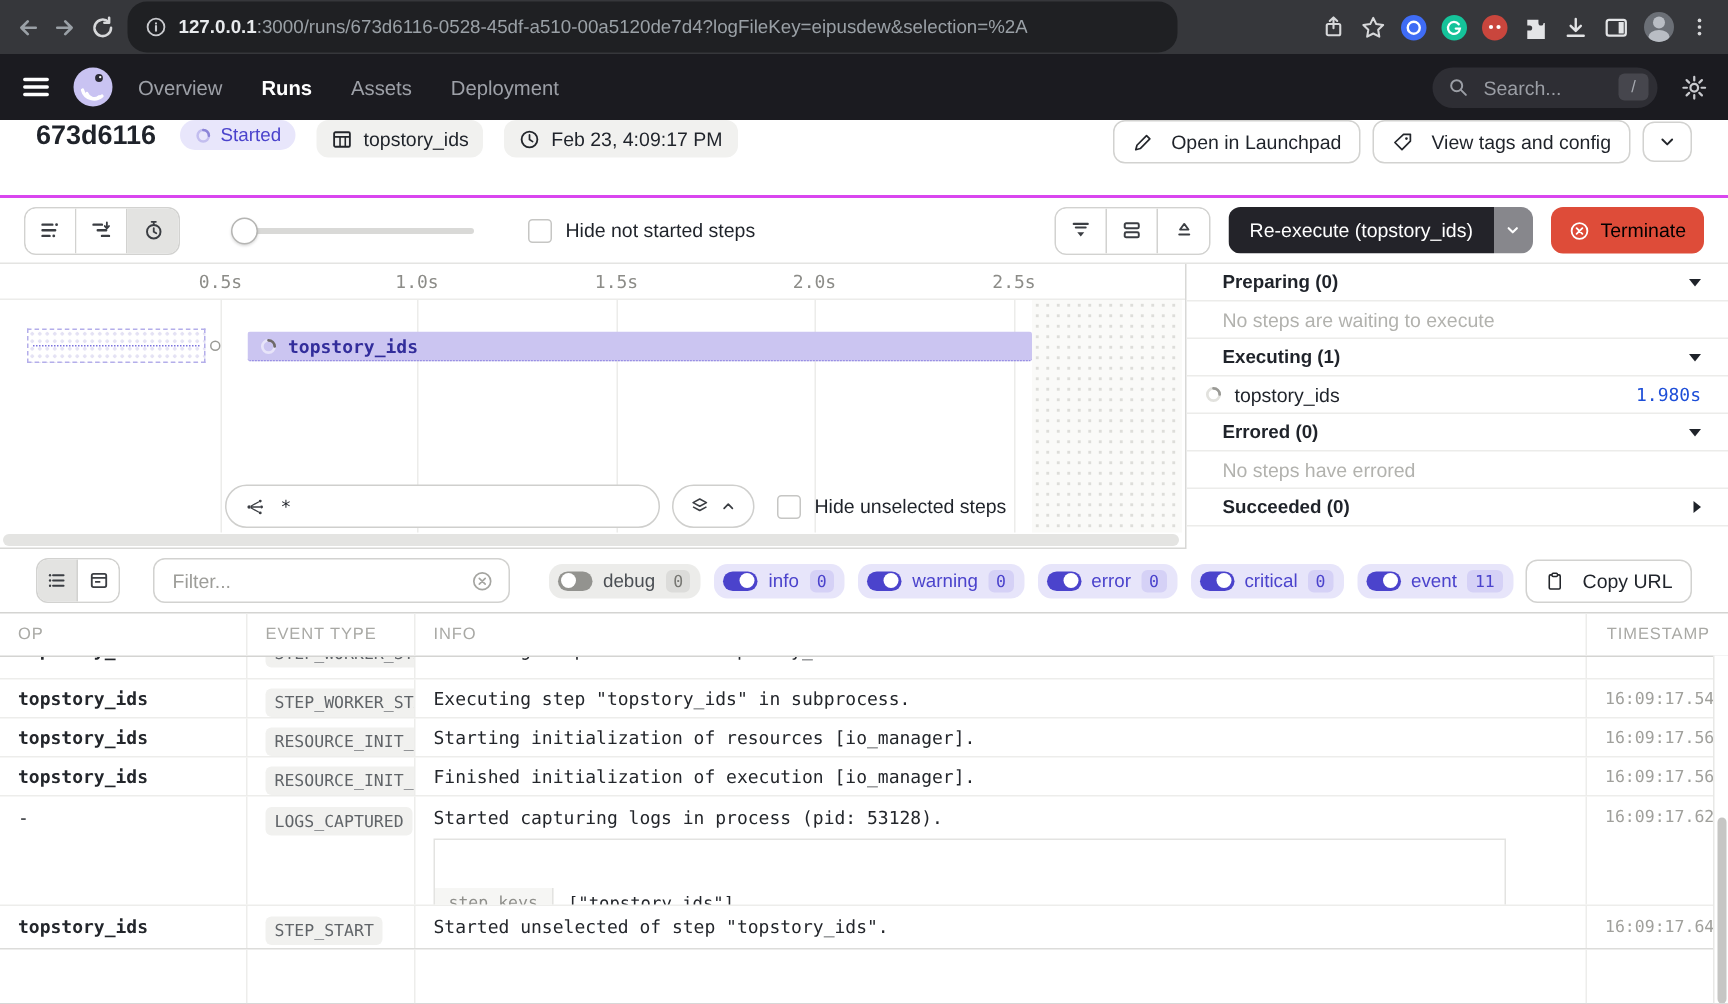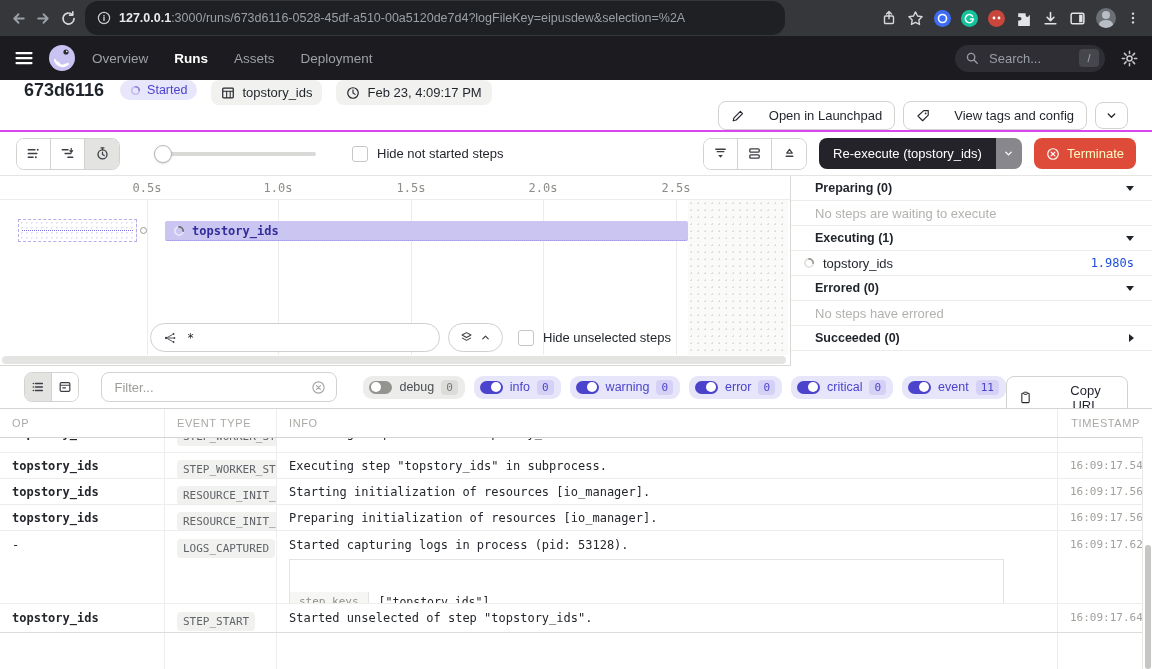--- a/index.html
+++ b/index.html
@@ -39,22 +39,22 @@
 
   
   .run-header { position:absolute; top:80px; left:0; width:1152px; height:52px; border-bottom:2px solid #d946ef;
     display:flex; align-items:flex-start; padding:0 24px; gap:14px; background:#fff; }
   .run-id { font-size:18px; font-weight:bold; color:#1f232a; margin-right:2px; }
   .badge-started { display:flex; align-items:center; gap:6px; background:#e8e6fb; color:#4b43cc;
     border-radius:12px; padding:3px 10px; font-size:12.5px; }
   .tag-pill { display:flex; align-items:center; gap:7px; background:#f1f1ef; color:#1f232a;
     border-radius:8px; padding:5px 10px; font-size:13px; }
   .hdr-actions { margin-left:auto; display:flex; align-items:center; gap:8px; }
-  .btn-outline { display:flex; align-items:center; gap:24px; border:1px solid #d2d2d0; border-radius:8px;
-    background:#fff; padding:6px 12px; font-size:13px; color:#1f232a; cursor:pointer;margin-top:21px; }
+  .btn-outline { display:flex; align-items:center; gap:12px; border:1px solid #d2d2d0; border-radius:8px;
+    background:#fff; padding:6px 12px; font-size:13px; color:#1f232a; cursor:pointer; }
   .btn-outline.sm { padding:6px 9px; }
 
   
   .gantt-toolbar { position:absolute; top:132px; left:0; width:1152px; height:44px; border-bottom:1px solid #e4e4e2;
     display:flex; align-items:center; padding:0 16px; background:#fff; }
   .seg { display:flex; border:1px solid #d2d2d0; border-radius:8px; overflow:hidden; background:#fff; }
   .seg-cell { width:34px; height:30px; display:flex; align-items:center; justify-content:center; cursor:pointer;
     border-right:1px solid #d2d2d0; background:#fff; }
   .seg-cell:last-child { border-right:none; }
   .seg-cell.active { background:#e3e3e1; }
@@ -62,21 +62,21 @@
   .slider { position:relative; width:162px; height:18px; margin-left:34px; cursor:pointer; }
   .slider .track { position:absolute; top:7px; left:0; right:0; height:4px; background:#d9d9d7; border-radius:2px; }
   .slider .thumb { position:absolute; top:0; left:0; width:18px; height:18px; border-radius:50%; background:#fff;
     border:1px solid #b5b5b3; box-shadow:0 1px 2px rgba(0,0,0,.15); }
   .checkline { display:flex; align-items:center; gap:9px; font-size:13px; color:#1f232a; cursor:pointer; }
   .checkbox { width:16px; height:16px; border:1px solid #c6c6c4; border-radius:3px; background:#fff; }
   .gtb-right { margin-left:auto; display:flex; align-items:center; gap:12px; }
   .reexec { display:flex; border-radius:8px; overflow:hidden; cursor:pointer; }
   .reexec-main { background:#232329; color:#fff; font-size:13px; padding:8px 14px; }
   .reexec-drop { background:#87878c; width:26px; display:flex; align-items:center; justify-content:center; }
-  .btn-terminate { display:flex; align-items:center; gap:7px; background:#de4c39; color:#fef9c3; font-size:13px;
+  .btn-terminate { display:flex; align-items:center; gap:7px; background:#de4c39; color:#000000; font-size:13px;
     border:none; border-radius:8px; padding:8px 12px; cursor:pointer; }
 
   
   .gantt { position:absolute; top:176px; left:0; width:944px; height:190px; border-bottom:1px solid #d8d8d6; background:#fff;padding-left:36px; }
   .timeline { position:absolute; top:0; left:0; width:790px; height:24px; border-bottom:1px solid #ececea; }
   .timeline .tick-label { position:absolute; top:5px; transform:translateX(-50%); font-size:12px; color:#8c8c88; }
   .chart { position:absolute; top:24px; left:0; width:790px; height:165px; }
   .gridline { position:absolute; top:0; bottom:10px; width:1px; background:#ececea; }
   .future-region { position:absolute; left:688px; width:100px; top:0; bottom:10px; background:#fafaf8;
     background-image:radial-gradient(#ddddd9 1px, transparent 1px); background-size:7px 7px; }
@@ -614,21 +614,21 @@
     <div class="lt-row row-normal">
       <div class="lt-cell c-op op-text">topstory_ids</div>
       <div class="lt-cell c-event"><span class="event-pill">RESOURCE_INIT_STAR…</span></div>
       <div class="lt-cell c-info info-text">Starting initialization of resources [io_manager].</div>
       <div class="lt-cell c-ts ts-text">16:09:17.563</div>
     </div>
 
     <div class="lt-row row-normal">
       <div class="lt-cell c-op op-text">topstory_ids</div>
       <div class="lt-cell c-event"><span class="event-pill">RESOURCE_INIT_SUCC…</span></div>
-      <div class="lt-cell c-info info-text">Preparing initialization of resources [io_manager].</div>
+      <div class="lt-cell c-info info-text">Finished initialization of execution [io_manager].</div>
       <div class="lt-cell c-ts ts-text">16:09:17.568</div>
     </div>
 
     <div class="lt-row row-logs">
       <div class="lt-cell c-op op-dash">-</div>
       <div class="lt-cell c-event"><span class="event-pill">LOGS_CAPTURED</span></div>
       <div class="lt-cell c-info">
         <div class="info-text">Started capturing logs in process (pid: 53128).</div>
         <div class="meta-table">
           <div class="meta-row">

